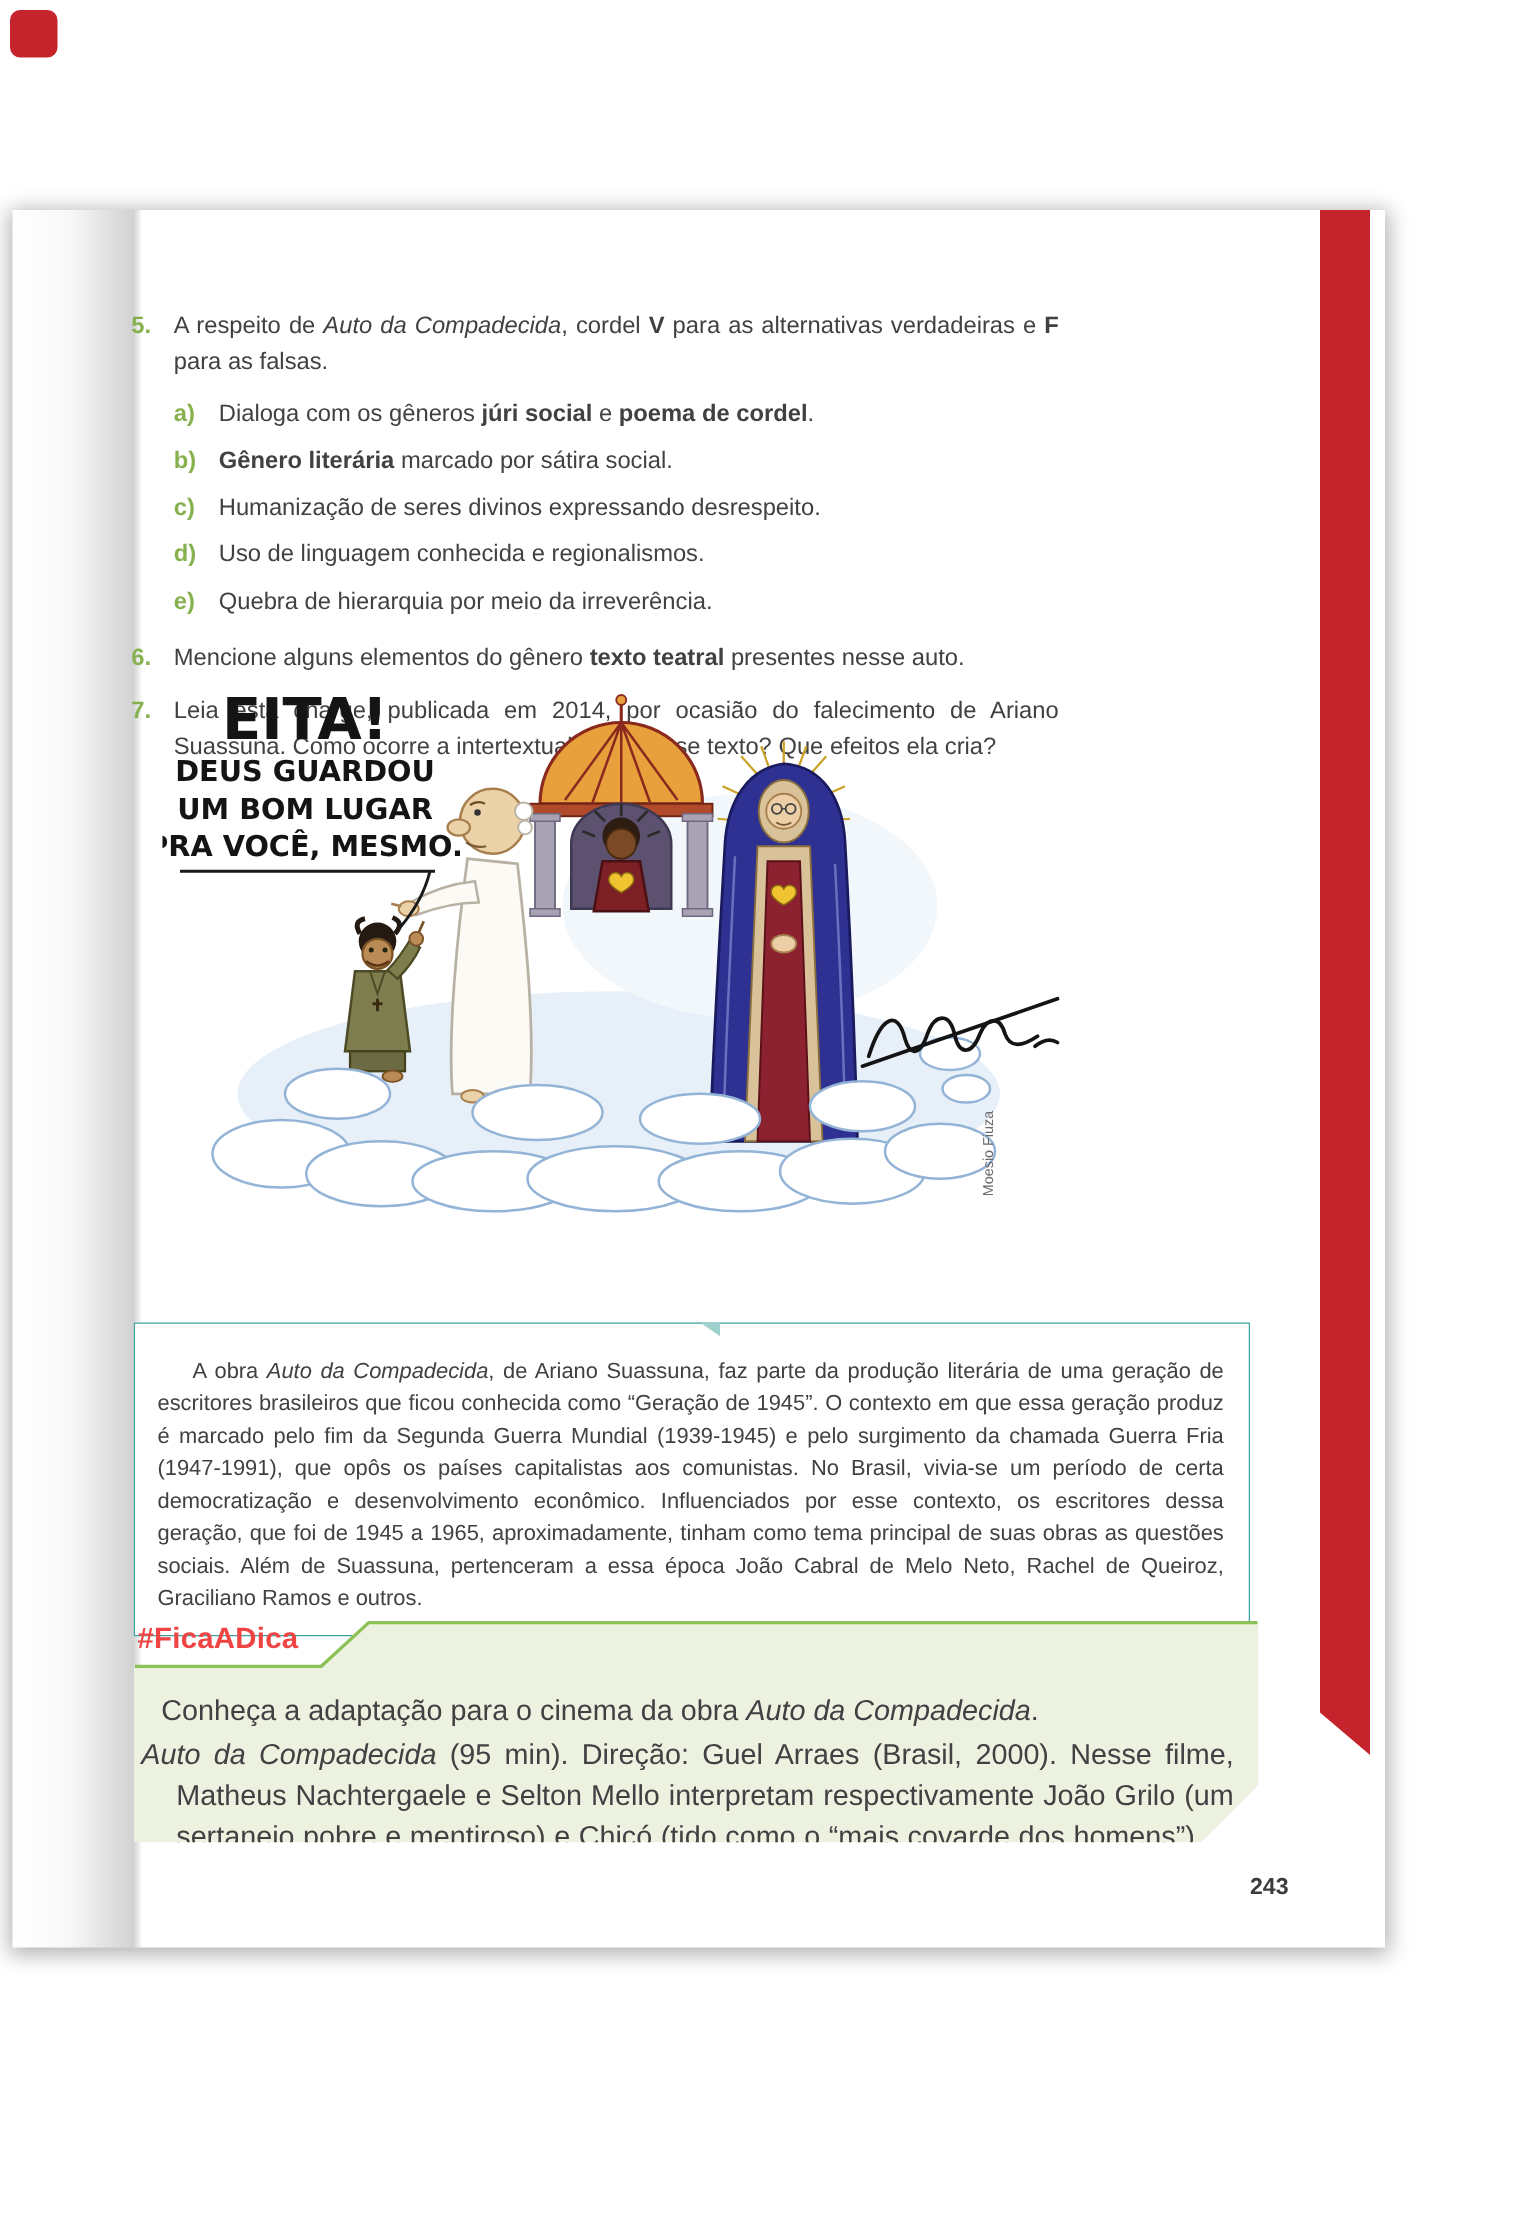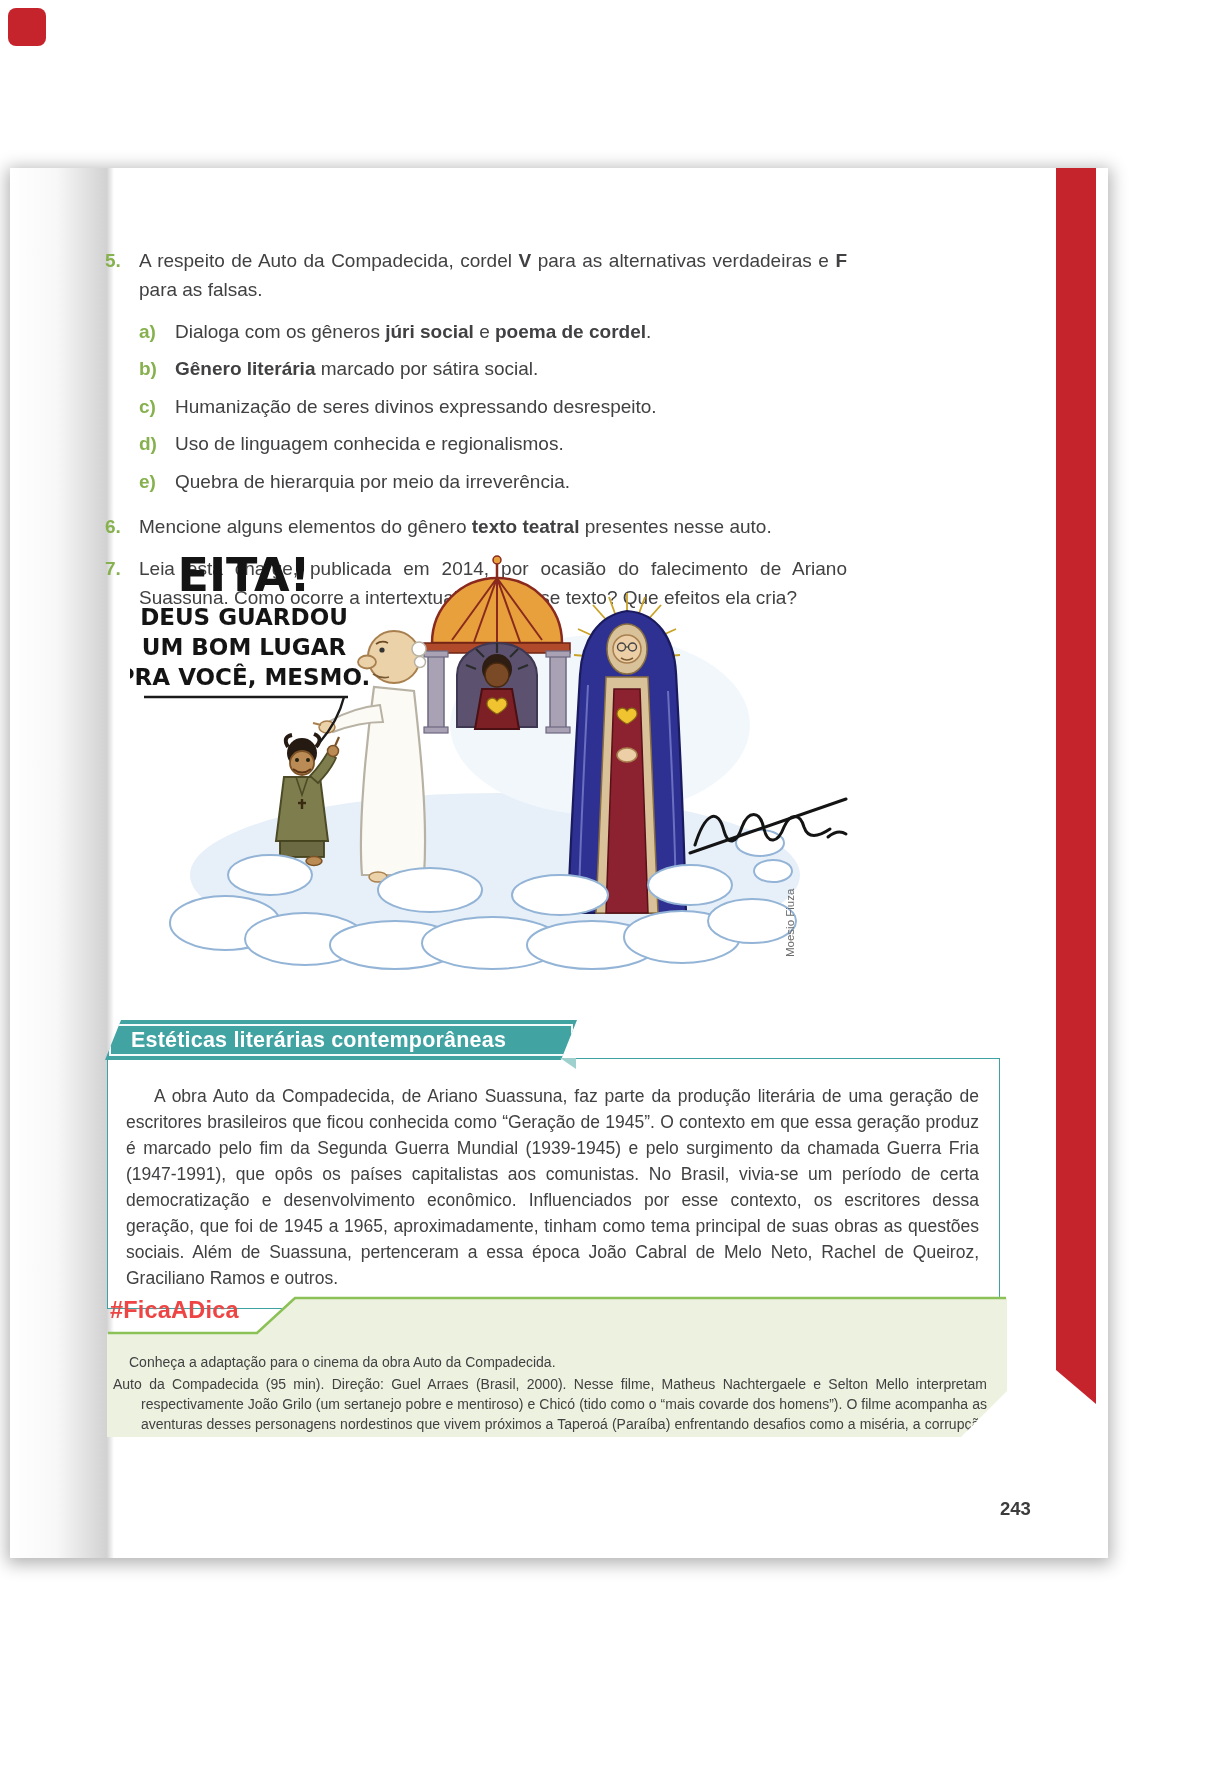--- a/index.html
+++ b/index.html
@@ -3,21 +3,21 @@
 <meta charset="utf-8">
 <style>
   html,body{margin:0;padding:0;}
   body{
     width:1225px;height:1772px;position:relative;overflow:hidden;
     background:#ffffff;
     font-family:"Liberation Sans","DejaVu Sans",sans-serif;
     color:#414042;
   }
   .b{font-weight:700;}
-  .i{}
+  .i{font-style:italic;}
 
   
   .corner-tab{
     position:absolute;left:8px;top:8px;width:38px;height:38px;
     background:#c5242c;border-radius:8px;
   }
 
   
   .page{
     position:absolute;left:10px;top:168px;width:1098px;height:1390px;
@@ -77,25 +77,25 @@
     position:relative;z-index:1;color:#ffffff;font-weight:700;font-size:21.5px;
     padding-left:26px;letter-spacing:0.2px;white-space:nowrap;
   }
   .banner-fold{
     position:absolute;left:452px;top:-1px;width:0;height:0;
     border-left:16px solid transparent;border-top:11px solid #9ed0ce;
   }
 
   
   .tip-panel{
-    position:absolute;left:107px;top:1298px;width:900px;height:139px;box-sizing:border-box;
+    position:absolute;left:107px;top:1298px;width:900px;height:176px;box-sizing:border-box;
     background:#edf2e0;
     clip-path:polygon(0 36px,148px 36px,186px 0,100% 0,100% calc(100% - 46px),calc(100% - 46px) 100%,0 100%);
     padding:54px 20px 14px 6px;
-    font-size:14px;line-height:1.44;
+    font-size:23px;line-height:1.44;
   }
   .tip-intro{padding-left:16px;}
   .tip-body{margin-top:2px;padding-left:28px;text-indent:-28px;text-align:justify;}
   .tip-line{position:absolute;left:107px;top:1296px;width:900px;height:40px;}
   .tip-title{
     position:absolute;left:110px;top:1297px;
     color:#ef4444;font-weight:700;font-size:23.5px;letter-spacing:0.2px;
   }
 
   .page-number{
@@ -276,23 +276,20 @@
     <g stroke="#141414" stroke-width="3" fill="none" stroke-linecap="round">
       <path d="M 565 300 C 575 268 588 262 594 286 C 598 300 606 300 612 282 C 618 266 630 264 634 284 C 638 300 648 298 654 282 C 660 268 670 268 674 282 C 678 294 688 292 700 284"></path>
       <path d="M 560 308 L 716 254"></path>
       <path d="M 698 292 q 10 -8 18 -3"></path>
     </g>
     <text transform="translate(664 412) rotate(-90)" font-size="11.5" fill="#6a6a6a" font-family="'Liberation Sans',sans-serif">Moesio Fiuza</text>
   </svg>
 </div>
 
 <div class="info-box">
-  <div class="banner">
-    <span class="banner-title">Estéticas literárias contemporâneas</span>
-  </div>
   <div class="banner-fold"></div>
   <div class="body"><span>A obra </span><span class="i">Auto da Compadecida</span><span>, de Ariano Suassuna, faz parte da produção literária de uma geração de escritores brasileiros que ficou conhecida como “Geração de 1945”. O contexto em que essa geração produz é marcado pelo fim da Segunda Guerra Mundial (1939-1945) e pelo surgimento da chamada Guerra Fria (1947-1991), que opôs os países capitalistas aos comunistas. No Brasil, vivia-se um período de certa democratização e desenvolvimento econômico. Influenciados por esse contexto, os escritores dessa geração, que foi de 1945 a 1965, aproximadamente, tinham como tema principal de suas obras as questões sociais. Além de Suassuna, pertenceram a essa época João Cabral de Melo Neto, Rachel de Queiroz, Graciliano Ramos e outros.</span></div>
 </div>
 
 <div class="tip-panel">
   <div class="tip-intro"><span>Conheça a adaptação para o cinema da obra </span><span class="i">Auto da Compadecida</span><span>.</span></div>
   <div class="tip-body"><span class="i">Auto da Compadecida</span><span> (95 min). Direção: Guel Arraes (Brasil, 2000). Nesse filme, Matheus Nachtergaele e Selton Mello interpretam respectivamente João Grilo (um sertanejo pobre e mentiroso) e Chicó (tido como o “mais covarde dos homens”). O filme acompanha as aventuras desses personagens nordestinos que vivem próximos a Taperoá (Paraíba) enfrentando desafios como a miséria, a corrupção e a desigualdade social, mas com destaque para a sua astúcia e artimanhas para poder sobreviver.</span></div>
 </div>
 <svg class="tip-line" viewBox="0 0 900 40" xmlns="http://www.w3.org/2000/svg">
   <polyline points="1,37 150,37 188,2 899,2" fill="none" stroke="#8cc157" stroke-width="2.6"></polyline>

